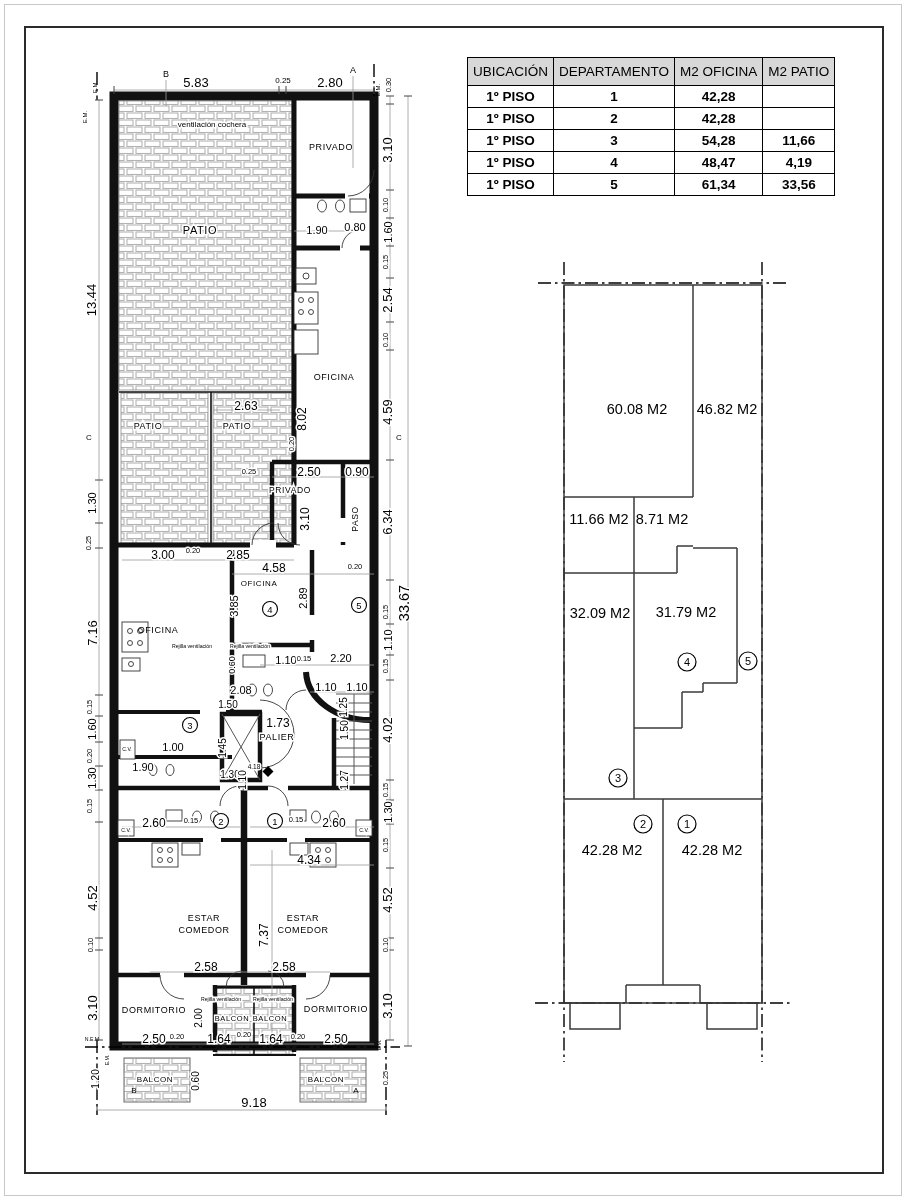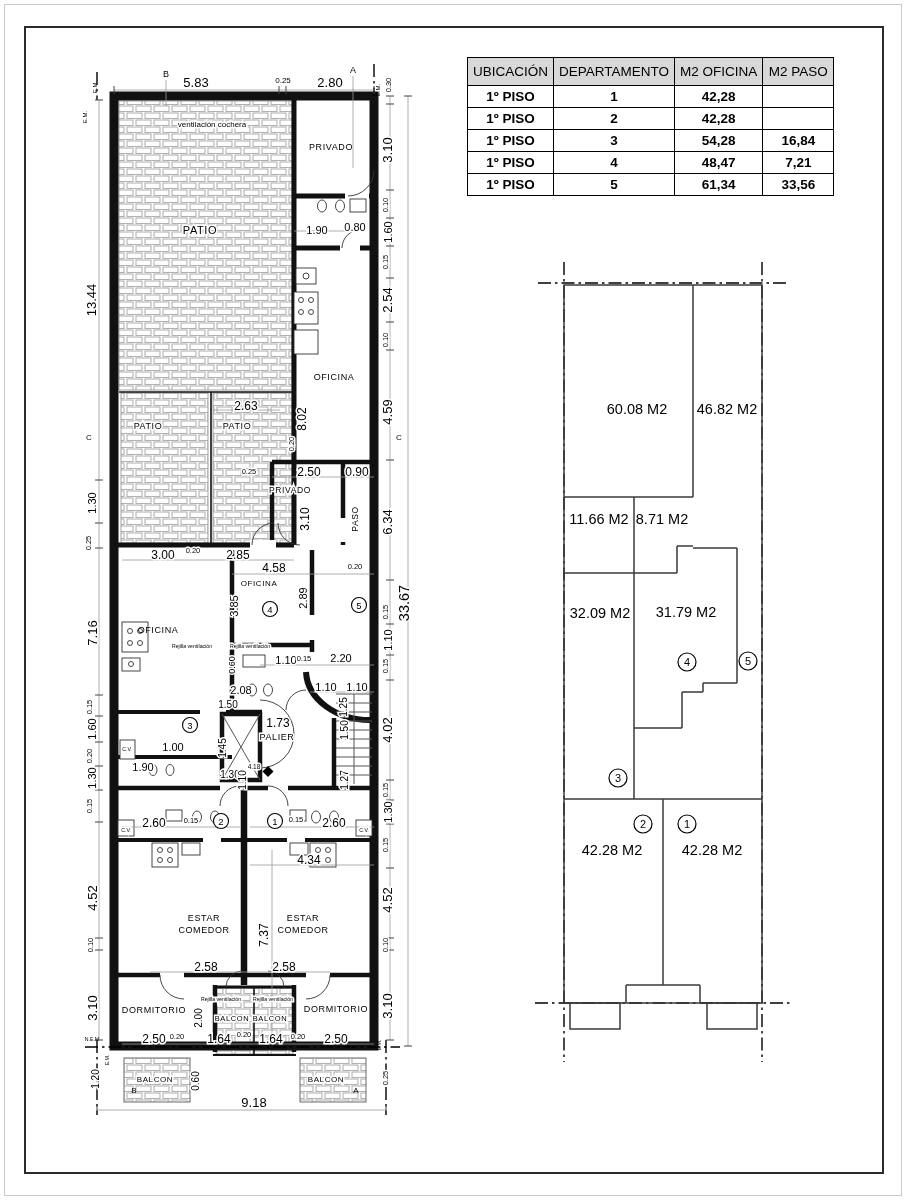--- a/index.html
+++ b/index.html
@@ -437,47 +437,47 @@
       <text x="687" y="828" class="s11">1</text>
     </g>
   </svg>
 
   <table id="areas-table">
     <thead>
       <tr>
         <th>UBICACIÓN</th>
         <th>DEPARTAMENTO</th>
         <th>M2 OFICINA</th>
-        <th>M2 PASO</th>
+        <th>M2 PATIO</th>
       </tr>
     </thead>
     <tbody>
       <tr>
         <td>1º PISO</td>
         <td>1</td>
         <td>42,28</td>
         <td></td>
       </tr>
       <tr>
         <td>1º PISO</td>
         <td>2</td>
         <td>42,28</td>
         <td></td>
       </tr>
       <tr>
         <td>1º PISO</td>
         <td>3</td>
         <td>54,28</td>
-        <td>16,84</td>
+        <td>11,66</td>
       </tr>
       <tr>
         <td>1º PISO</td>
         <td>4</td>
         <td>48,47</td>
-        <td>7,21</td>
+        <td>4,19</td>
       </tr>
       <tr>
         <td>1º PISO</td>
         <td>5</td>
         <td>61,34</td>
         <td>33,56</td>
       </tr>
     </tbody>
   </table>
 </div>

